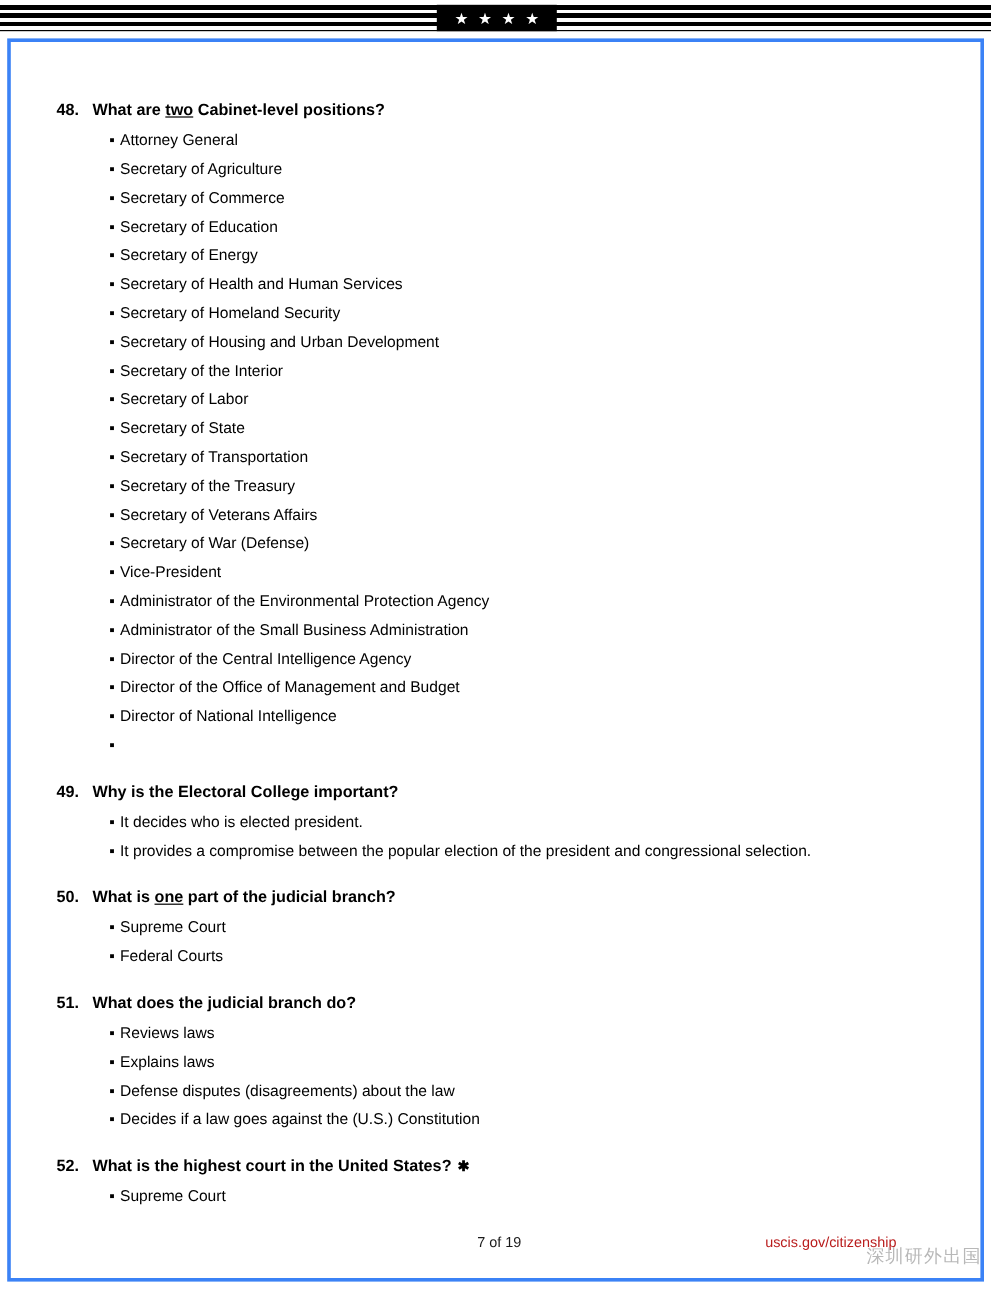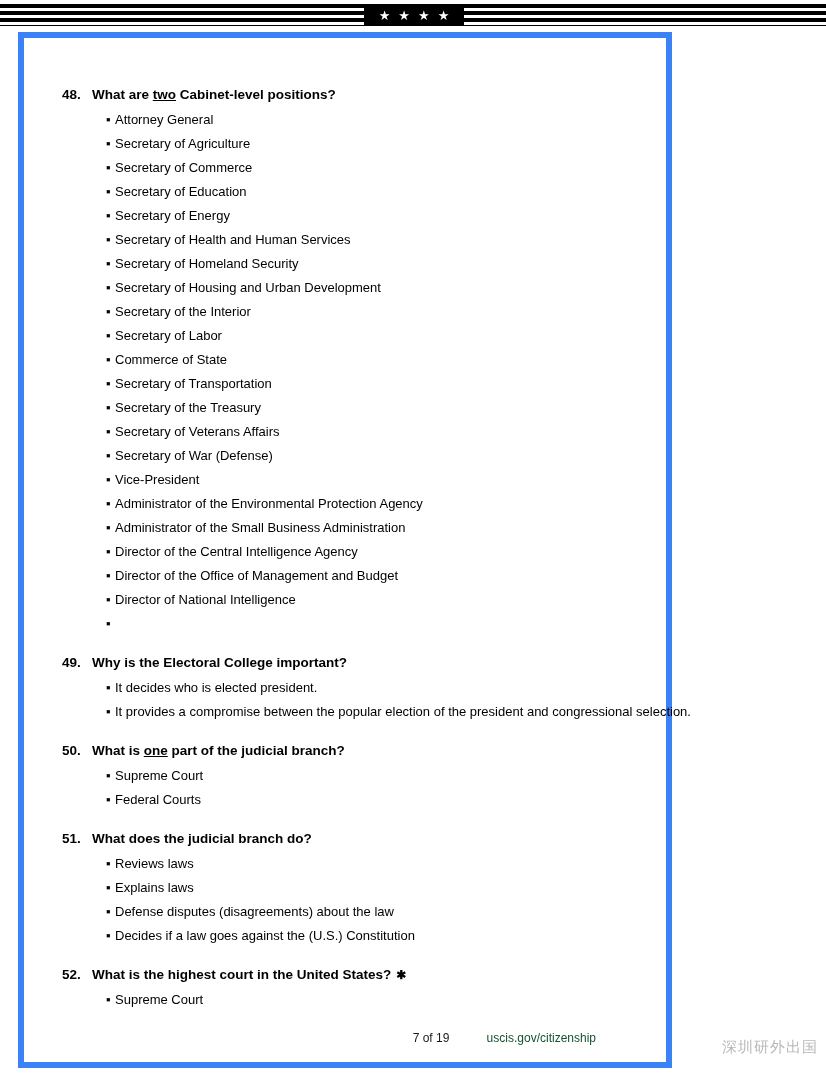--- a/index.html
+++ b/index.html
@@ -52,26 +52,25 @@
     color: #ffffff;
     font-size: 13px;
     line-height: 13px;
   }
 
   
   .page {
     position: absolute;
     left: 6px;
     top: 32px;
-    width: 654px;
+    width: 814px;
     height: 1036px;
-    border: 6px solid #3b82f6;
+    border: 3px solid #3b82f6;
     box-sizing: border-box;
     background: #ffffff;
-    margin-left: 12px;
   }
 
   .content {
     position: absolute;
     left: 38px;
     top: 48px;
     width: 740px;
   }
 
   
@@ -136,21 +135,21 @@
     width: 814px;
     text-align: center;
     font-size: 12px;
     color: #1a1a1a;
   }
   .footer-url {
     position: absolute;
     right: 70px;
     top: 993px;
     font-size: 12px;
-    color: #14532d;
+    color: #b91c1c;
     padding-left: 42px;
   }
   .watermark {
     position: absolute;
     right: 8px;
     top: 1038px;
     font-size: 15px;
     color: #b8b8b8;
     letter-spacing: 1px;
     font-family: "DejaVu Sans", sans-serif;
@@ -213,21 +212,21 @@
         <li>
             <span class="bullet">▪</span>
             <span class="atext">Secretary of the Interior</span>
           </li>
         <li>
             <span class="bullet">▪</span>
             <span class="atext">Secretary of Labor</span>
           </li>
         <li>
             <span class="bullet">▪</span>
-            <span class="atext">Commerce of State</span>
+            <span class="atext">Secretary of State</span>
           </li>
         <li>
             <span class="bullet">▪</span>
             <span class="atext">Secretary of Transportation</span>
           </li>
         <li>
             <span class="bullet">▪</span>
             <span class="atext">Secretary of the Treasury</span>
           </li>
         <li>

